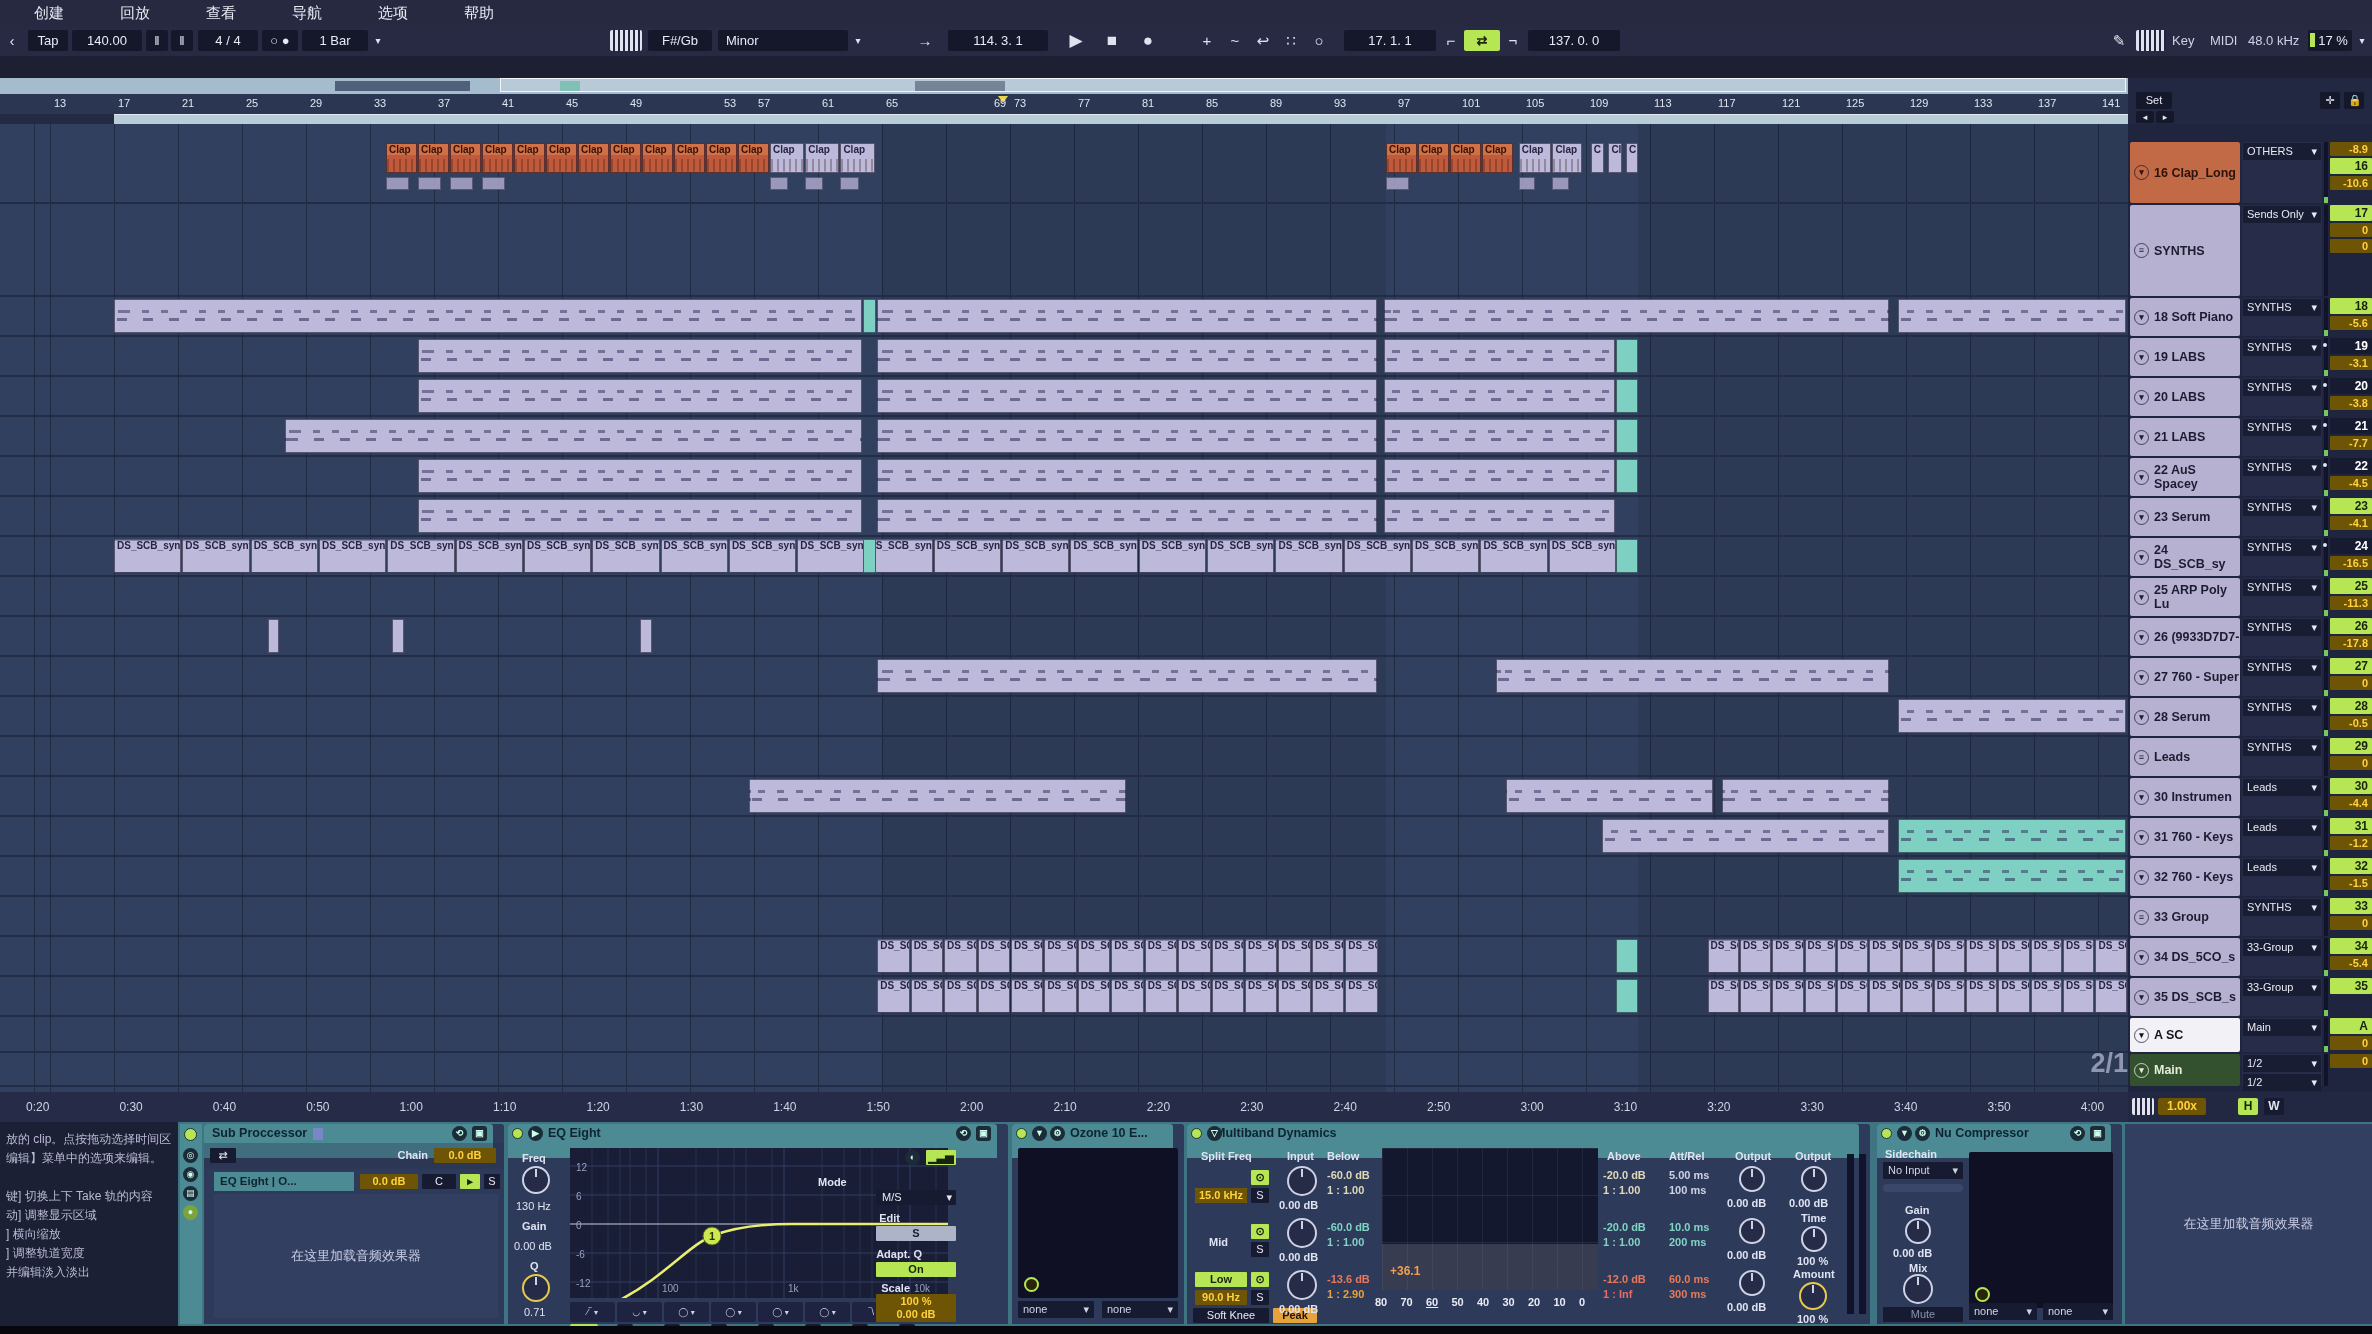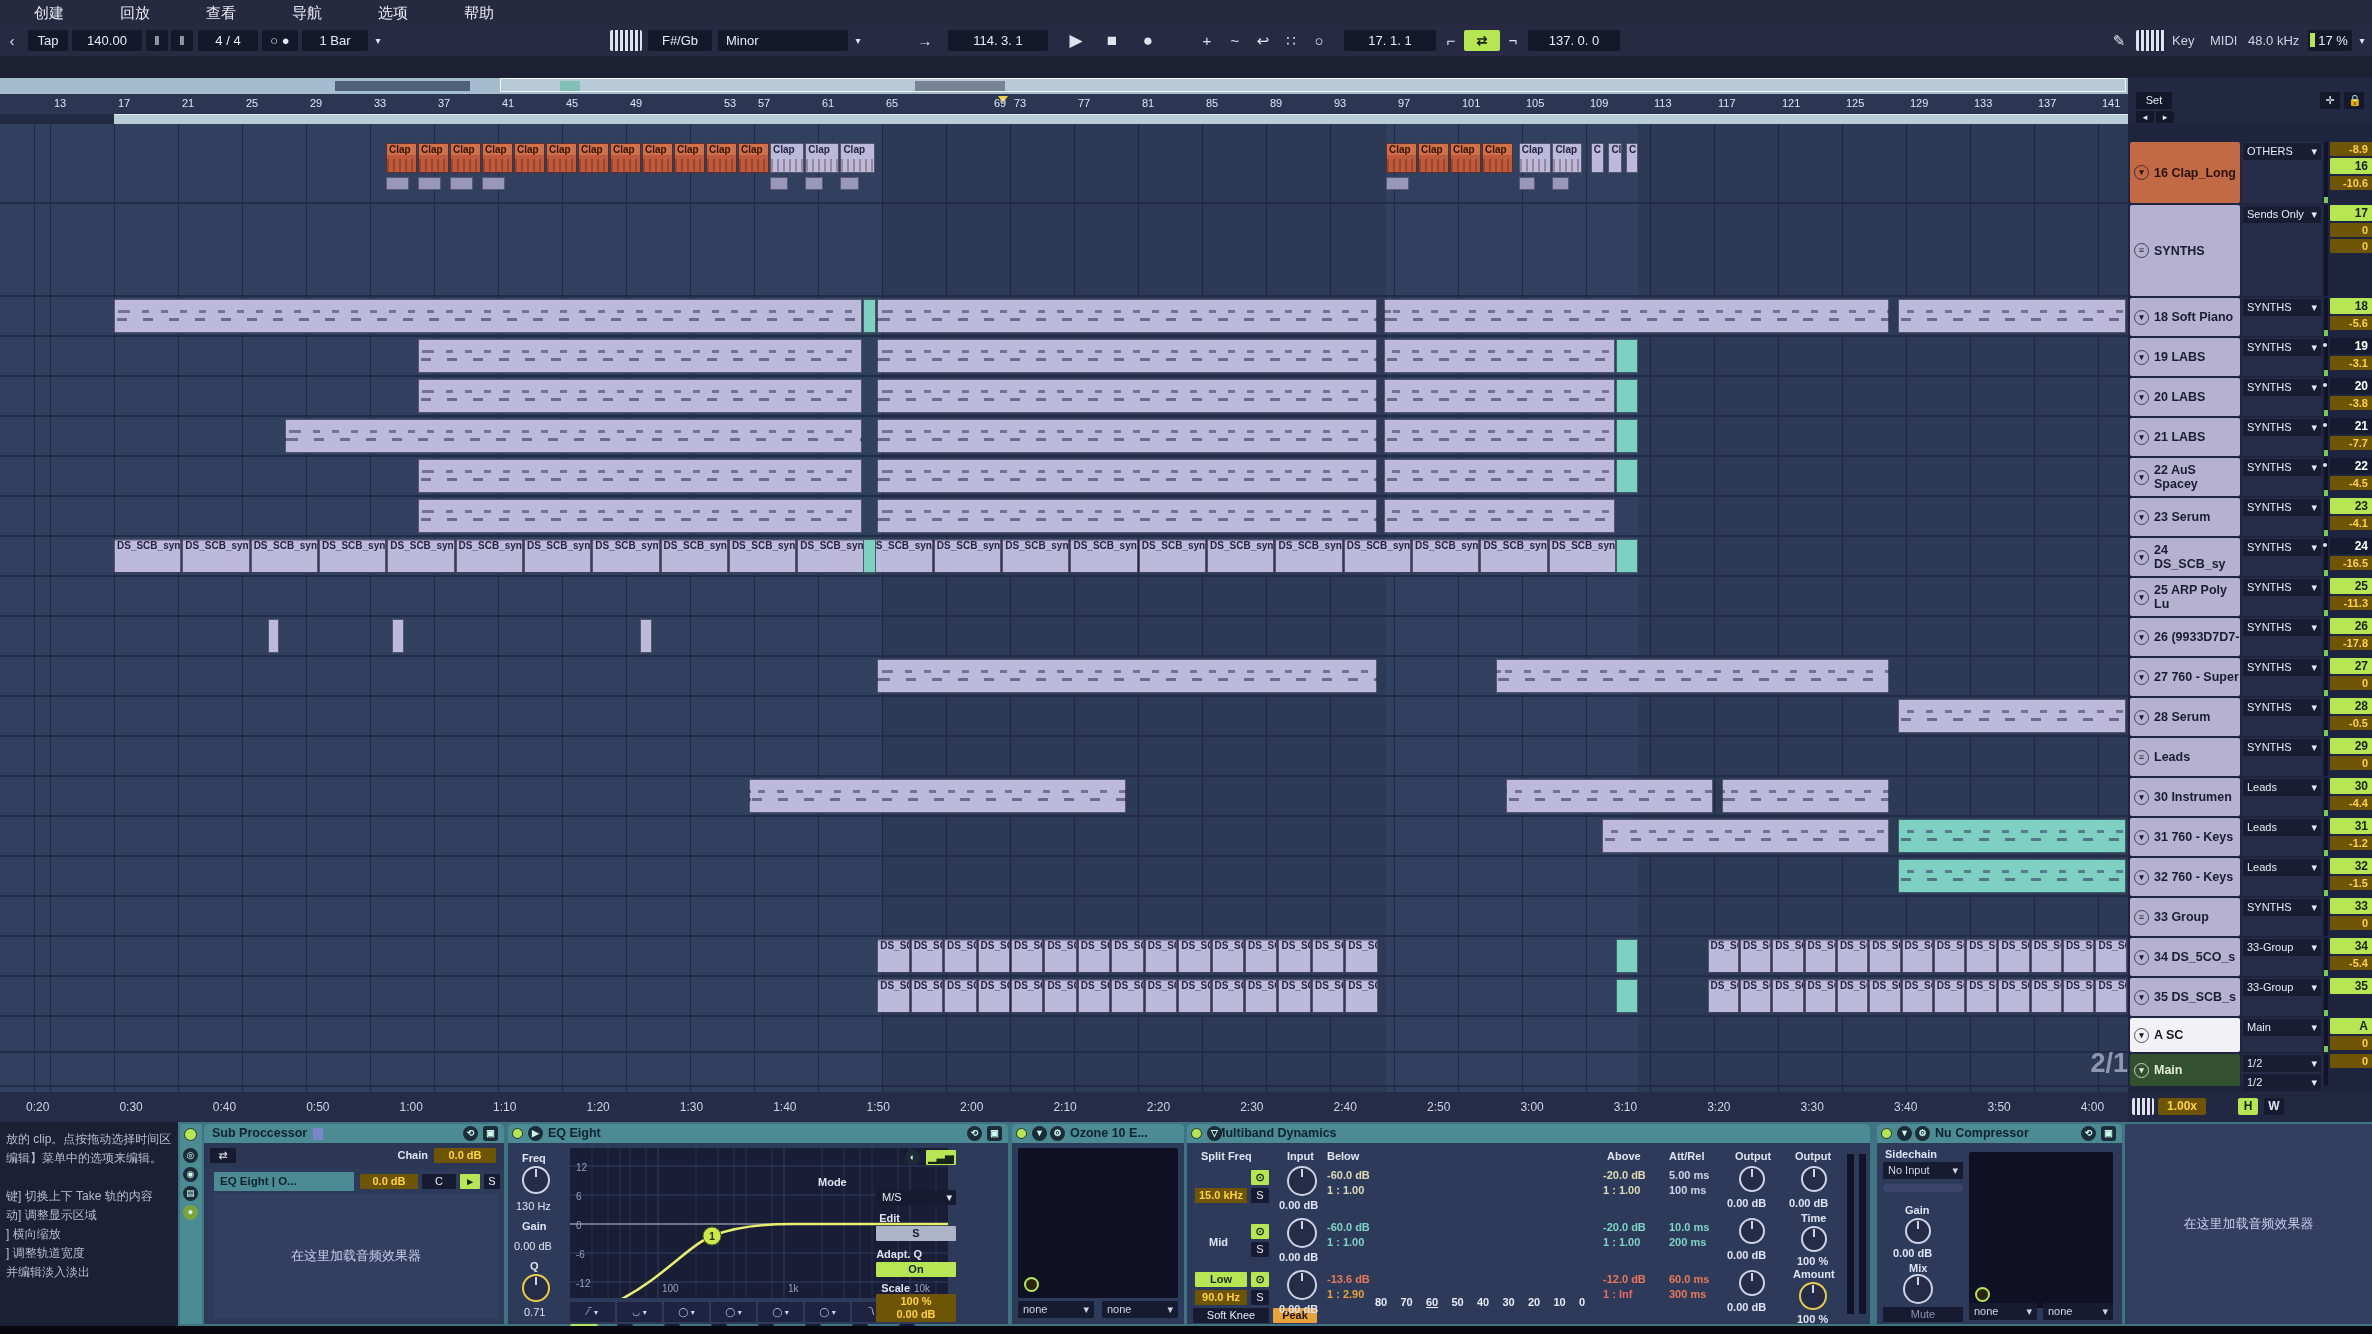--- a/index.html
+++ b/index.html
@@ -56,21 +56,21 @@
 
 #timeruler{position:absolute;left:0;top:1092px;width:2128px;height:30px;background:#262c47;color:#cdd3e4;font-size:12px}
 #timeruler span{position:absolute;top:8px}
 #posind{position:absolute;left:2018px;top:1048px;width:110px;text-align:right;font-size:27px;font-weight:bold;color:rgba(160,168,190,.85)}
 #zoomctl{position:absolute;left:2128px;top:1092px;width:244px;height:30px;background:#232842;font-size:12px;color:#dfe3f0}
 .zbox{position:absolute;top:6px;height:17px;line-height:17px;text-align:center;border-radius:2px;font-weight:bold}
 
 #helppanel{position:absolute;left:0;top:1122px;width:178px;height:212px;background:#1b2034;color:#bcb9d6;font-size:12px;line-height:19px;padding:8px 4px 0 6px}
 #devices{position:absolute;left:178px;top:1122px;width:2194px;height:204px;background:#3f7582;overflow:hidden}
 .dev{position:absolute;top:2px;height:200px;background:#2e3a59;border-radius:3px 3px 0 0}
-.dtitle{position:absolute;left:0;top:0;right:0;height:19px;background:#4c8a94;border-radius:3px 3px 0 0;color:#0e2430;font-size:12.5px;font-weight:bold;line-height:19px}
+.dtitle{position:absolute;left:0;top:0;right:11px;height:34px;background:#4c8a94;border-radius:3px 3px 0 0;color:#0e2430;font-size:12.5px;font-weight:bold;line-height:19px}
 .dtitle .led{position:absolute;left:4px;top:4px;width:11px;height:11px;border-radius:50%;background:#b7e654;border:1px solid #233}
 .dtico{position:absolute;top:2px;width:15px;height:15px;background:#1c2b38;border-radius:50%;color:#cfe;font-size:9px;line-height:15px;text-align:center}
 .dtsq{position:absolute;top:2px;width:15px;height:15px;background:#1c2b38;border-radius:3px;color:#cfe;font-size:9px;line-height:15px;text-align:center}
 .dlab{position:absolute;color:#dfe3f2;font-size:11px;font-weight:bold}
 .dval{position:absolute;background:#171b31;color:#e8eaf4;font-size:11px;line-height:15px;height:15px;text-align:center;border-radius:1px}
 .amber{background:#6e5405;color:#ffd23e;font-weight:bold}
 .greenval{background:#b7e654;color:#17240f;font-weight:bold}
 .knob{border-radius:50%;border:2.5px solid #cdd2e6;background:#262c48;position:relative}
 .knob:after{content:"";position:absolute;left:50%;top:1px;width:2px;height:8px;background:#cdd2e6;transform:translateX(-50%)}
 .knob.gold{border-color:#e6c94d}
@@ -1240,20 +1240,24 @@
       </div>
     <div class="mrow" style="left:140px;top:96px;color:#7fd4c4">
         <div>-60.0 dB</div>
         <div>1 : 1.00</div>
       </div>
     <div class="mrow" style="left:140px;top:148px">
         <div style="color:#e8795a">-13.6 dB</div>
         <div style="color:#e8a23c">1 : 2.90</div>
       </div>
 
+    <div id="mbddisp">
+      <div style="position:absolute;left:0;top:96px;width:216px;height:46px;background:rgba(150,155,170,.28)"></div>
+      <div style="position:absolute;left:8px;top:116px;color:#f0a050;font-size:12px;font-weight:bold">+36.1</div>
+    </div>
     <div id="mbdaxis">
         <span style="position: absolute; left: 188px; top: 172px; color: rgb(232, 234, 244); font-size: 11px; font-weight: bold;">80</span>
         <span style="position: absolute; left: 213.5px; top: 172px; color: rgb(232, 234, 244); font-size: 11px; font-weight: bold;">70</span>
         <span style="position: absolute; left: 239px; top: 172px; color: rgb(232, 234, 244); font-size: 11px; font-weight: bold; text-decoration: underline;">60</span>
         <span style="position: absolute; left: 264.5px; top: 172px; color: rgb(232, 234, 244); font-size: 11px; font-weight: bold;">50</span>
         <span style="position: absolute; left: 290px; top: 172px; color: rgb(232, 234, 244); font-size: 11px; font-weight: bold;">40</span>
         <span style="position: absolute; left: 315.5px; top: 172px; color: rgb(232, 234, 244); font-size: 11px; font-weight: bold;">30</span>
         <span style="position: absolute; left: 341px; top: 172px; color: rgb(232, 234, 244); font-size: 11px; font-weight: bold;">20</span>
         <span style="position: absolute; left: 366.5px; top: 172px; color: rgb(232, 234, 244); font-size: 11px; font-weight: bold;">10</span>
         <span style="position: absolute; left: 392px; top: 172px; color: rgb(232, 234, 244); font-size: 11px; font-weight: bold;">0</span>

